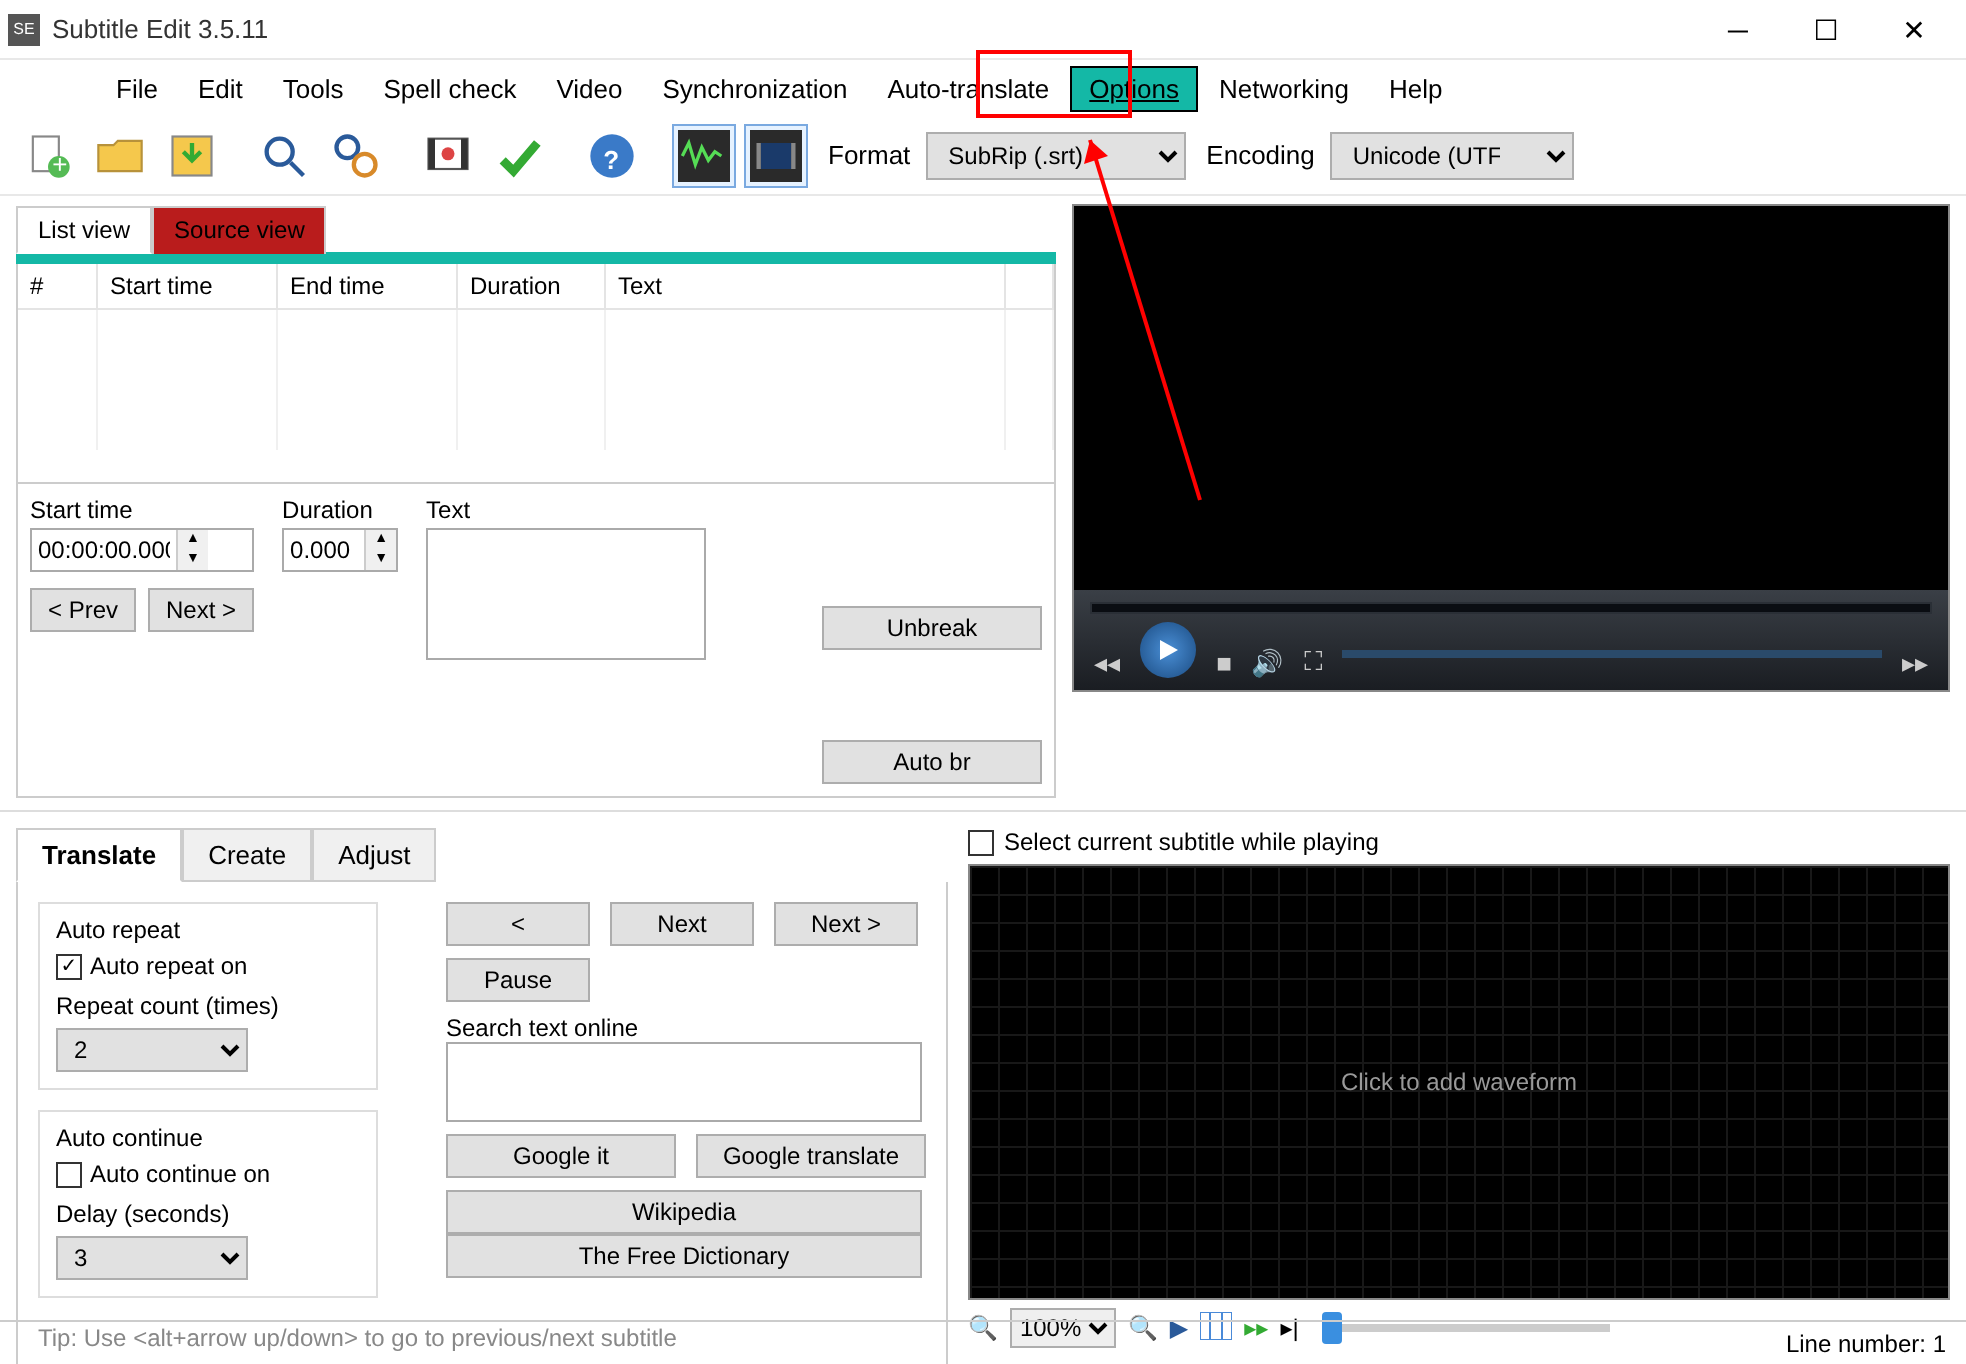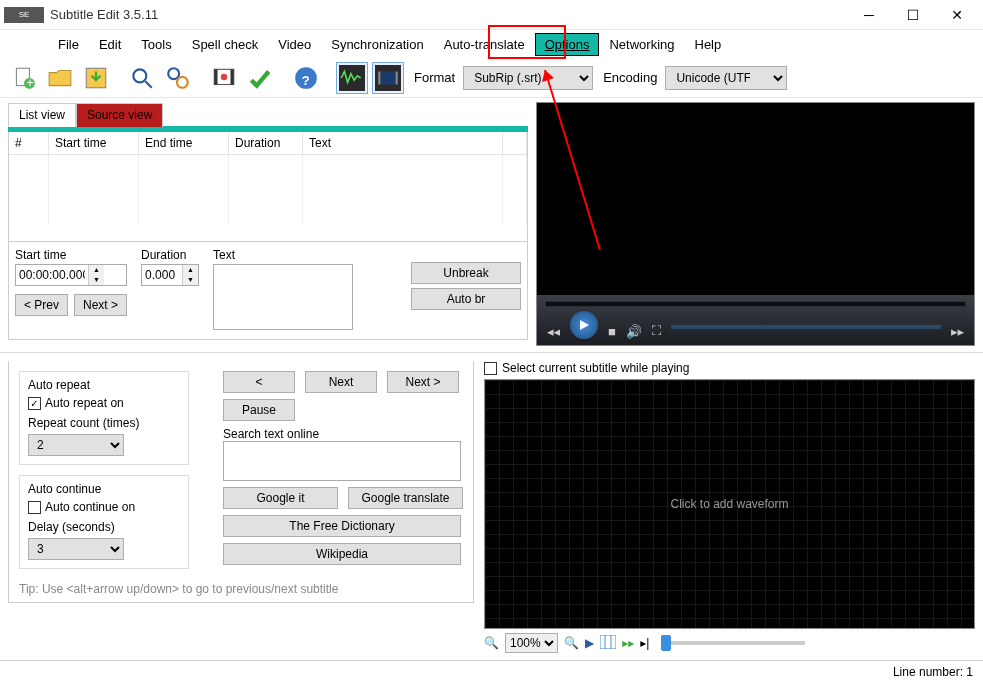--- a/index.html
+++ b/index.html
@@ -1,18 +1,18 @@
 <!DOCTYPE html>
 <html><head>
 <meta charset="utf-8">
 <style>
 * { box-sizing: border-box; margin: 0; padding: 0; font-family: "Segoe UI", Tahoma, sans-serif; font-size: 12px; }
 body { background: #fff; width: 983px; height: 682px; overflow: hidden; position: relative; }
 .titlebar { height: 30px; display: flex; align-items: center; padding: 0 4px; border-bottom: 1px solid #e8e8e8; }
-.titlebar .icon { width: 40px; height: 16px; background: #555; display: inline-block; margin-right: 6px; color:#fff; font-size:8px; text-align:center; line-height:16px;}
+.titlebar .icon { width: 16px; height: 16px; background: #555; display: inline-block; margin-right: 6px; color:#fff; font-size:8px; text-align:center; line-height:16px;}
 .titlebar .title { flex: 1; color: #333; font-size: 13px; }
 .titlebar .winbtns { display: flex; }
 .titlebar .winbtn { width: 44px; height: 28px; display: flex; align-items: center; justify-content: center; font-size: 14px; }
 .menubar { height: 28px; display: flex; align-items: center; padding: 2px 8px; gap: 0; margin-left: 40px; }
 .menubar .menuitem { padding: 4px 10px; font-size: 13px; cursor: default; }
 .menubar .menuitem.highlight { background: #14b8a6; border: 1px solid #000000; padding: 3px 9px; text-decoration: underline; }
 .redbox { position: absolute; left: 488px; top: 25px; width: 78px; height: 34px; border: 2px solid #ff0000; pointer-events: none; z-index:5;}
 .toolbar { height: 40px; display: flex; align-items: center; padding: 2px 8px; gap: 4px; border-bottom: 1px solid #e8e8e8;}
 .toolbtn { width: 32px; height: 32px; display: flex; align-items: center; justify-content: center; border: 1px solid transparent; }
 .toolbtn.boxed { border: 1px solid #7aa9e0; background: #e6f2ff; }
@@ -35,21 +35,21 @@
 .c-ext { width: 24px; }
 .editrow { border: 1px solid #ccc; border-top: none; padding: 6px; display: flex; gap: 14px; }
 .editcol .lbl2 { font-size: 12px; display: block; margin-bottom: 2px; }
 .spinner { display: flex; border: 1px solid #aaa; height: 22px; }
 .spinner input { border: none; width: 72px; padding: 0 3px; font-size: 12px; }
 .spinner.small input { width: 40px; }
 .spinner .arrows { width: 16px; display: flex; flex-direction: column; border-left: 1px solid #ccc;}
 .spinner .arrows span { flex:1; text-align:center; font-size:7px; line-height:9px; background:#f0f0f0;}
 .textedit { width: 140px; height: 66px; border: 1px solid #aaa; resize: none; }
 .btn { background: #e1e1e1; border: 1px solid #adadad; padding: 3px 8px; font-size: 12px; display: inline-block; text-align: center; cursor: default; }
-.btn.wide { width: 110px; }
+.btn.wide { width: 110px; margin-top: 41px; }
 .btncol { margin-left: auto; display: flex; flex-direction: column; gap: 4px; padding-top: 14px; }
 .navbtns { margin-top: 8px; display: flex; gap: 6px; }
 .video { background: #000; height: 244px; position: relative; border: 1px solid #888;}
 .video-controls { position: absolute; bottom: 0; left: 0; right: 0; height: 50px; background: linear-gradient(#3a3f46,#1a1d22); display: flex; align-items: flex-end; padding: 0 10px 6px; gap: 10px;}
 .video-controls .seek { position:absolute; top:6px; left:8px; right:8px; height:6px; background:#0a0d12; border:1px solid #2a2f36; }
 .playbtn { width: 28px; height: 28px; border-radius: 50%; background: radial-gradient(#4a8fd6,#1a4a80); display:flex;align-items:center;justify-content:center;}
 .vidicon { color:#ccc; font-size:13px; }
 
 .lower { display: flex; padding: 8px; gap: 10px; margin-top: 6px; border-top: 1px solid #ddd; }
 .lower-left { width: 466px; }
@@ -67,21 +67,21 @@
 .centerbtns .btn { width: 72px;}
 .centerbtns .row.single .btn { width: 72px; }
 .searchbox { border:1px solid #aaa; width: 238px; height: 40px; background:#fff;}
 .centerbtns .wbtn { width: 238px; }
 .centerbtns .half { width: 130px; }
 .tip { color:#888; font-size:12px; position:absolute; bottom:6px; left:10px;}
 
 .lower-right { flex:1; }
 .chktop { display:flex; align-items:center; gap:5px; font-size:13px; margin-bottom:4px; }
 .chktop .box { width:13px; height:13px; border:1px solid #333; background:#fff;}
-.waveform { background:#000; height: 250px; border:1px solid #888; display:flex; align-items:center; justify-content:center; color:#999; font-size:13px; position:relative;
+.waveform { background:#000; height: 218px; border:1px solid #888; display:flex; align-items:center; justify-content:center; color:#999; font-size:13px; position:relative;
   background-image: linear-gradient(#181818 1px, transparent 1px), linear-gradient(90deg, #181818 1px, transparent 1px);
   background-size: 14px 14px;
 }
 .wavectrls { display:flex; align-items:center; gap:6px; margin-top:4px; font-size:13px;}
 .wavectrls .zoom { color:#2a5a9a;}
 .wavectrls select { height:20px; border:1px solid #adadad; font-size:12px;}
 .statusbar { position:absolute; bottom:0; left:0; right:0; height:22px; border-top:1px solid #ccc; font-size:12px; display:flex; align-items:center; justify-content:flex-end; padding: 0 10px;}
 .redarrow { position:absolute; left:540px; top:60px; z-index:4; pointer-events:none;}
 </style>
 </head>
@@ -267,20 +267,25 @@
         <span class="vidicon">⛶</span>
         <div style="flex:1; height:4px; background:#2a4a6a; margin-bottom:10px;"></div>
         <span class="vidicon">▸▸</span>
       </div>
     </div>
   </div>
 </div>
 
 <div class="lower">
   <div class="lower-left">
+    <div class="tabs2">
+      <div class="tab2 active">Translate</div>
+      <div class="tab2">Create</div>
+      <div class="tab2">Adjust</div>
+    </div>
     <div class="panelbox">
       <div class="group">
         <span class="gtitle">Auto repeat</span>
         <div class="chk">
           <span class="box">✓</span>
           <span>Auto repeat on</span>
         </div>
         <span class="gtitle">Repeat count (times)</span>
         <select class="selsmall"><option>2</option></select>
       </div>
@@ -302,22 +307,22 @@
         </div>
         <div class="row single">
           <span class="btn">Pause</span>
         </div>
         <span class="gtitle">Search text online</span>
         <div class="searchbox"></div>
         <div class="row" style="margin-top:6px">
           <span class="btn half">Google it</span>
           <span class="btn half">Google translate</span>
         </div>
+        <span class="btn wbtn" style="display:block">Wikipedia</span>
         <span class="btn wbtn" style="display:block;margin-bottom:6px">The Free Dictionary</span>
-        <span class="btn wbtn" style="display:block">Wikipedia</span>
       </div>
 
       <div class="tip">Tip: Use &lt;alt+arrow up/down&gt; to go to previous/next subtitle</div>
     </div>
   </div>
 
   <div class="lower-right">
     <div class="chktop">
       <span class="box"></span>
       <span>Select current subtitle while playing</span>

